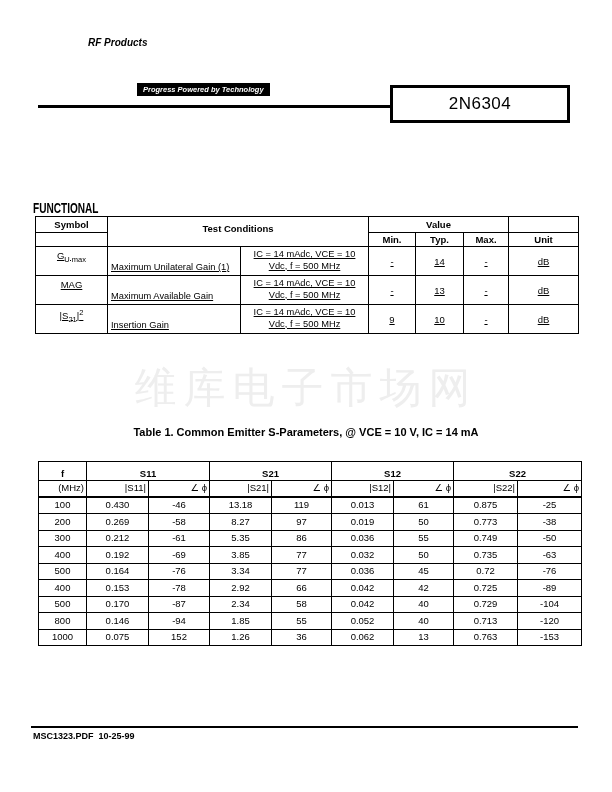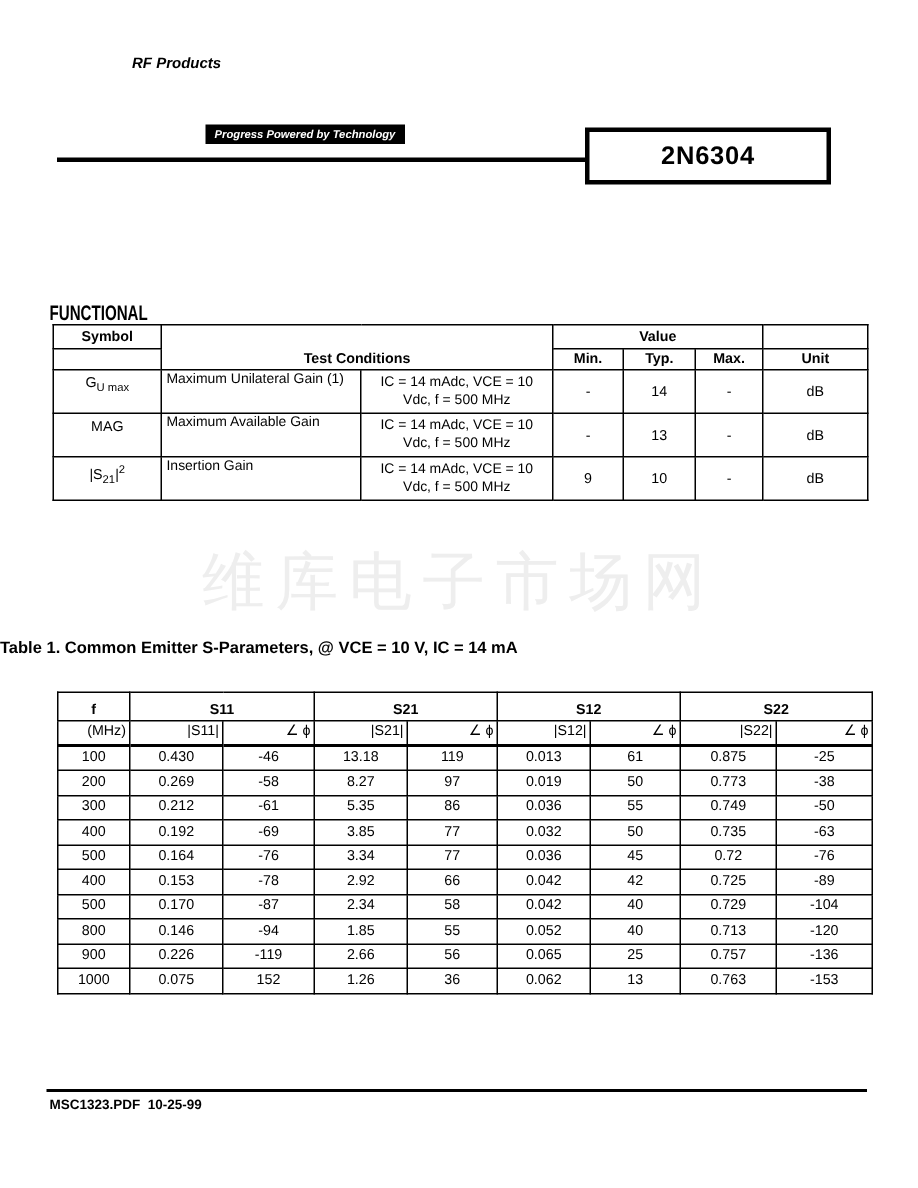--- a/index.html
+++ b/index.html
@@ -8,47 +8,47 @@
     background:#ffffff; color:#000;
     font-family:"Liberation Sans","DejaVu Sans",sans-serif;
     overflow:hidden;
   }
   
   .brand-rf { position:absolute; left:88px; top:37px; font-size:10px; font-weight:bold; font-style:italic; }
   .wordmark { position:absolute; left:34px; top:41px; font-size:43px; font-weight:bold; font-style:italic; letter-spacing:-2px; line-height:1; }
   .tagline  { position:absolute; left:104px; top:83px; background:#000; color:#fff;
               font-size:7.5px; font-weight:bold; font-style:italic; padding:2px 6px;margin-left:33px; }
   .logo-rule { position:absolute; left:38px; top:105px; width:352px; height:3px; background:#000; }
-  .part-box { position:absolute; left:390px; top:85px; width:164px; height:38px;
+  .part-box { position:absolute; left:390px; top:85px; width:180px; height:38px;
               border:3px solid #000; box-sizing:border-box;
               display:flex; align-items:center; justify-content:center;
-              font-weight:bold; font-size:17px; letter-spacing:0.5px; }
+              font-weight:normal; font-size:17px; letter-spacing:0.5px; }
   
   .func-heading { position:absolute; left:33px; top:200px; font-size:14px; font-weight:bold;
                   transform:scaleX(0.72); transform-origin:left center; }
   .func-table { position:absolute; left:35px; top:216px; width:543px;
                 border-collapse:collapse; font-size:9.5px; table-layout:fixed;
                 border:1.5px solid #000; }
   .func-table th, .func-table td { border:1px solid #000; padding:1px 3px; }
   .func-table th { font-weight:bold; text-align:center; }
   .func-table tr.h1 { height:16px; }
   .func-table tr.h2 { height:13px; }
-  .func-table tr.dr { height:29px; }
+  .func-table tr.dr { height:29px;text-decoration:underline; }
   .func-table td.sym  { text-align:center; vertical-align:top; padding-top:3px; }
-  .func-table td.name { text-align:left; vertical-align:top; font-size:9.3px; padding-top:0; }
+  .func-table td.name { text-align:left; vertical-align:top; font-size:9.3px; padding-top:15px; }
   .func-table td.cond { text-align:center; vertical-align:top; font-size:9.3px; padding-top:2px; line-height:1.25; }
   .func-table td.val  { text-align:center; vertical-align:middle; }
-  .func-table th.tc   { vertical-align:top; padding-top:17px; }
+  .func-table th.tc   { vertical-align:top; padding-top:6px; }
   .sym sub, .func-table sub { font-size:7.5px; }
   .sup2 { font-size:7.5px; vertical-align:super; }
   
   .watermark { position:absolute; left:0; right:0; top:360px; text-align:center;
                font-size:42px; color:#eeeeee; letter-spacing:7px; }
   
-  .t1-title { position:absolute; left:0; right:0; top:426px; text-align:left;
+  .t1-title { position:absolute; left:0; right:0; top:426px; text-align:center;
               font-weight:bold; font-size:11px; }
   .sparam-table { position:absolute; left:38px; top:461px; width:543px;
                   border-collapse:collapse; font-size:9.5px; text-align:center;
                   table-layout:fixed; border:1.5px solid #000; }
   .sparam-table th, .sparam-table td { border:1px solid #000; padding:1.5px 2px; line-height:1.25; }
   .sparam-table tr.gh th { font-weight:bold; vertical-align:bottom; height:16px; padding-bottom:0; }
   .sparam-table tr.sh th { font-weight:normal; height:12px; border-bottom:2px solid #000;text-align:right; }
   .sparam-table td { font-weight:normal; height:12.5px; }
   
   .footer-rule { position:absolute; left:31px; top:726px; width:547px; height:2px; background:#000; }
@@ -242,31 +242,20 @@
           <td>0.146</td>
           <td>-94</td>
           <td>1.85</td>
           <td>55</td>
           <td>0.052</td>
           <td>40</td>
           <td>0.713</td>
           <td>-120</td>
         </tr>
         <tr>
-          <td>900</td>
-          <td>0.226</td>
-          <td>-119</td>
-          <td>2.66</td>
-          <td>56</td>
-          <td>0.065</td>
-          <td>25</td>
-          <td>0.757</td>
-          <td>-136</td>
-        </tr>
-        <tr>
           <td>1000</td>
           <td>0.075</td>
           <td>152</td>
           <td>1.26</td>
           <td>36</td>
           <td>0.062</td>
           <td>13</td>
           <td>0.763</td>
           <td>-153</td>
         </tr>

